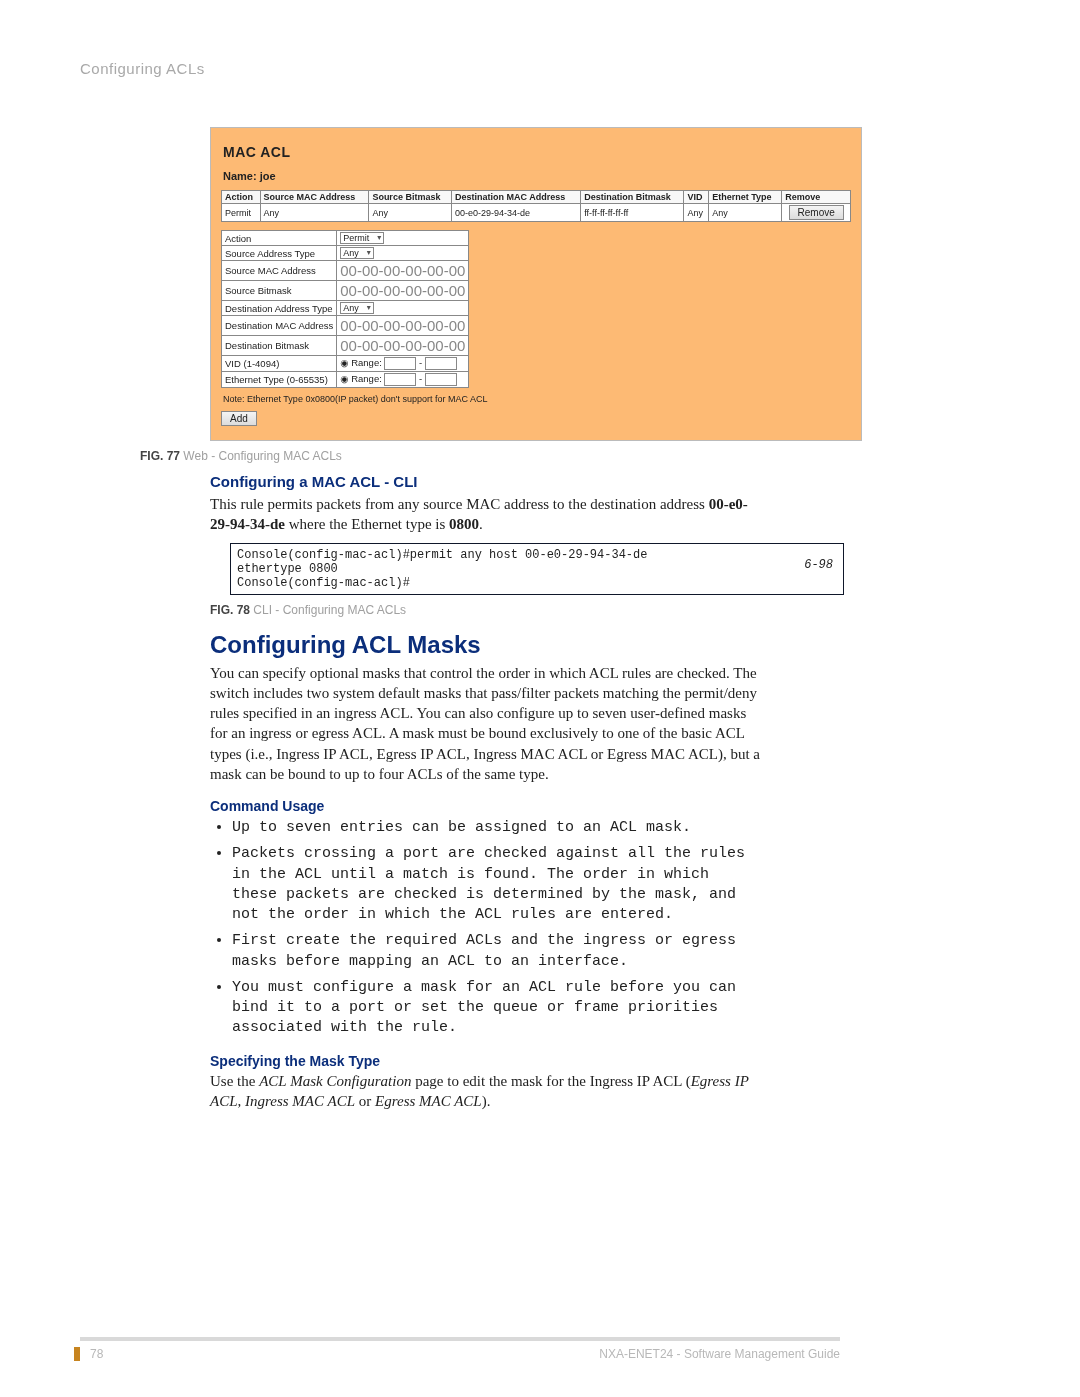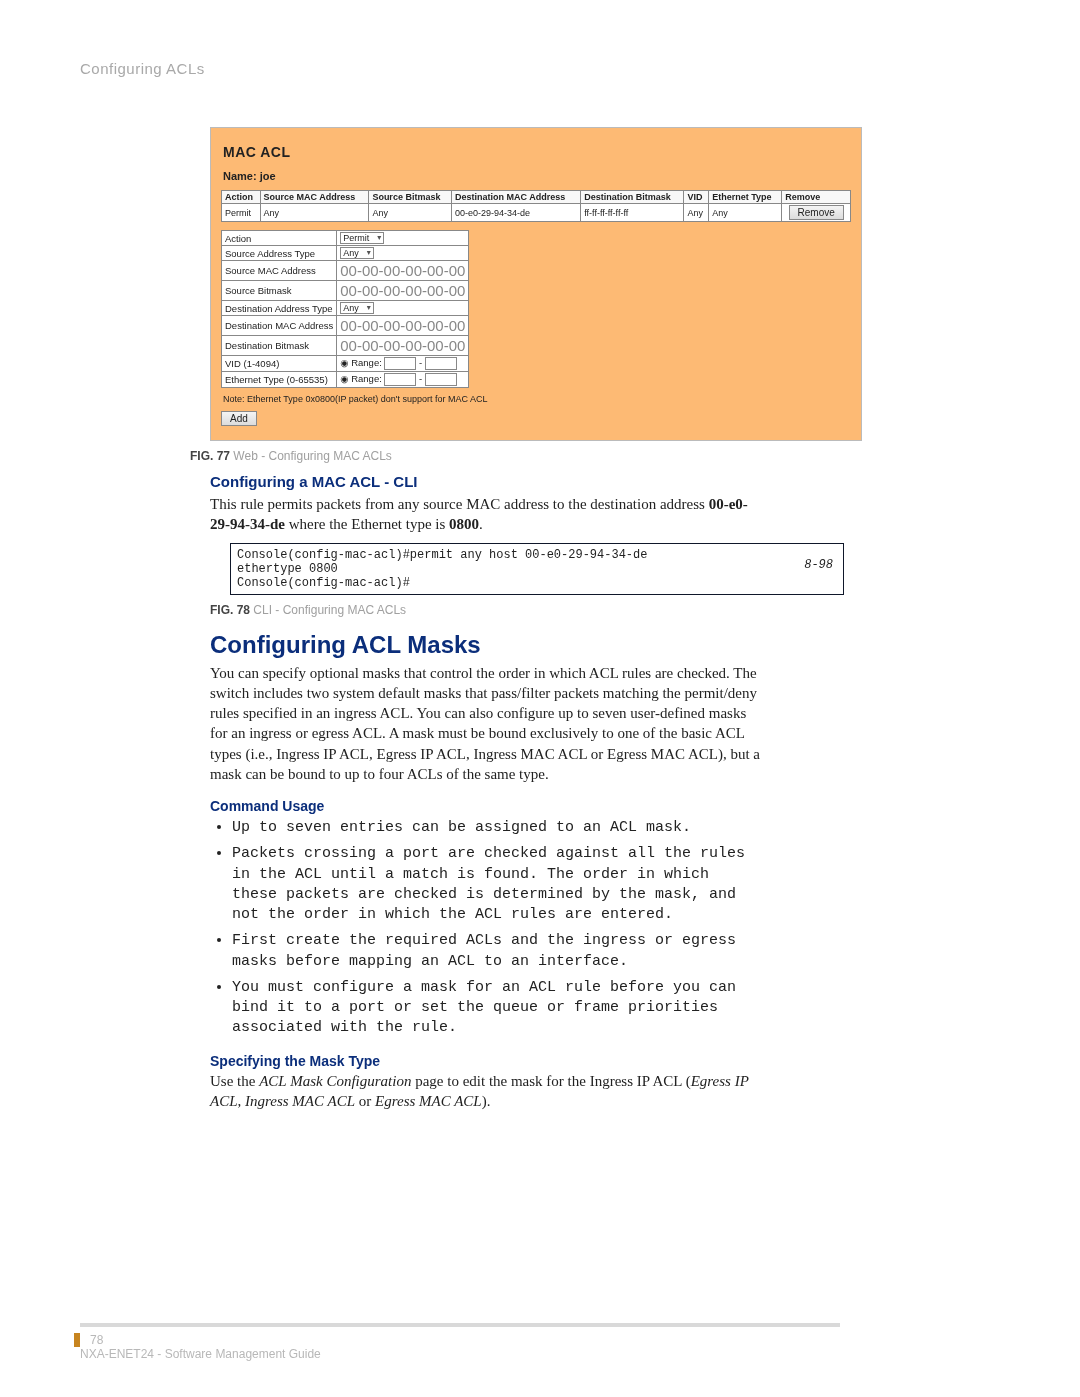--- a/index.html
+++ b/index.html
@@ -84,21 +84,21 @@
     content:"▾"; position:absolute; right:2px; top:0; font-size:8px; color:#555;
   }
   .mini-input{
     border:1px solid #888; font-size:9px; width:30px; height:11px; display:inline-block; background:#fff; vertical-align:middle;
   }
   .grey{ color:#888; font-size:15px;margin-top:9px;}
   .note{ font-size:9px; margin:6px 2px 4px 2px;}
   .figcap{
     font-family: Arial, Helvetica, sans-serif;
     font-size: 12px;
-    margin: 8px 0 10px 110px;
+    margin: 8px 0 10px 60px;
   }
   .figcap b{ color:#444; }
   .figcap span{ color:#a0a0a0; }
   .heading-blue {
     font-family: Arial, Helvetica, sans-serif;
     color: #0b2e7b;
     font-weight: bold;
   }
   .h-sub { font-size: 15px; margin: 4px 0 4px 130px; }
   .h-sub2 { font-size: 14px; margin: 14px 0 2px 130px; }
@@ -127,21 +127,20 @@
     position:absolute;
     bottom:36px;
     left:80px; right:80px;
     border-top:4px solid #d9d9d9;
     padding-top:6px;
     font-family: Arial, Helvetica, sans-serif;
     font-size:12px;
     color:#b8b8b8;
     display:flex;
     justify-content:space-between;
-    flex-direction:column;
   }
   .footer-bar .pg{
     border-left:6px solid #c7841f;
     padding-left:10px;
     margin-left:-6px;
   }
 </style>
 </head>
 <body>
 
@@ -226,21 +225,21 @@
 
   <div class="heading-blue h-sub">Configuring a MAC ACL - CLI</div>
   <p class="body-serif">
     <span>This rule permits packets from any source MAC address to the destination address </span><b>00-e0-29-94-34-de</b><span> where the Ethernet type is </span><b>0800</b><span>.</span>
   </p>
 
   <div class="cli-box">
     <div>Console(config-mac-acl)#permit any host 00-e0-29-94-34-de</div>
     <div>  ethertype 0800</div>
     <div>Console(config-mac-acl)#</div>
-    <div class="cli-ref">8-98</div>
+    <div class="cli-ref">6-98</div>
   </div>
 
   <div class="figcap" style="margin-left:130px;">
     <b>FIG. 78</b><span>  CLI - Configuring MAC ACLs</span>
   </div>
 
   <div class="heading-blue h-section">Configuring ACL Masks</div>
   <p class="body-serif">You can specify optional masks that control the order in which ACL rules are checked. The switch includes two system default masks that pass/filter packets matching the permit/deny rules specified in an ingress ACL. You can also configure up to seven user-defined masks for an ingress or egress ACL. A mask must be bound exclusively to one of the basic ACL types (i.e., Ingress IP ACL, Egress IP ACL, Ingress MAC ACL or Egress MAC ACL), but a mask can be bound to up to four ACLs of the same type.</p>
 
   <div class="heading-blue h-sub2">Command Usage</div>

